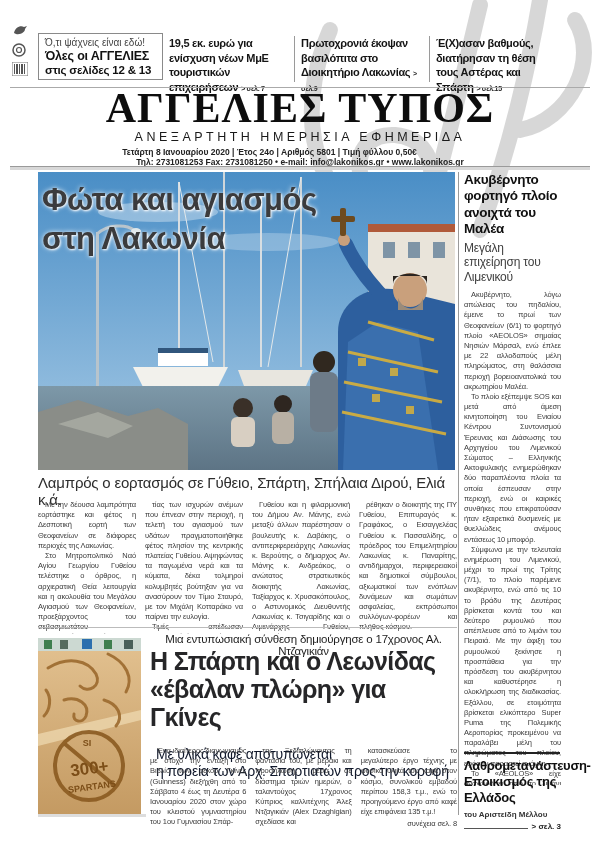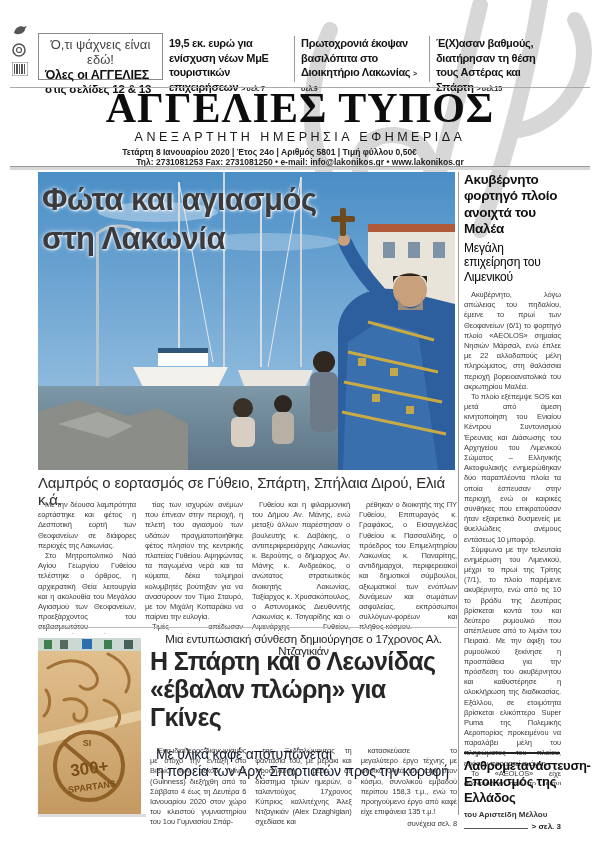--- a/index.html
+++ b/index.html
@@ -6,21 +6,21 @@
   .page{position:relative;width:600px;height:849px;background:#ffffff;overflow:hidden;
         font-family:"Liberation Sans","DejaVu Sans",sans-serif;color:#333;}
   
   .wm{position:absolute;top:0;right:0;z-index:0;pointer-events:none;}
   
   .marks{position:absolute;left:10px;top:22px;width:26px;z-index:2;}
   .marks svg{display:block;margin:0 0 5px 2px;}
   
   .adbox{position:absolute;left:38px;top:33px;width:125px;height:47px;border:1px solid #8a8a8a;
          background:#fff;z-index:2;padding:3px 6px;box-sizing:border-box;}
-  .adbox .l1{font-size:13px;color:#444;text-align:center;}
+  .adbox .l1{font-size:10px;color:#444;}
   .adbox .l2{font-size:12.5px;font-weight:bold;color:#111;margin-top:1px;letter-spacing:-0.2px;}
   .adbox .l3{font-size:11.5px;font-weight:bold;color:#111;margin-top:1px;letter-spacing:-0.2px;}
   .teaser{position:absolute;top:36px;z-index:2;font-size:11px;font-weight:bold;color:#141414;
           line-height:1.32;letter-spacing:-0.3px;}
   .teaser .ref{font-size:7px;font-weight:bold;color:#222;}
   .vdiv{position:absolute;top:36px;height:46px;width:1px;background:#9a9a9a;z-index:2;}
   .hrule{position:absolute;left:10px;width:580px;height:1px;background:#aaa;z-index:2;}
   
   .mast-title{position:absolute;left:0;top:84px;width:600px;text-align:center;z-index:2;
       font-family:"Liberation Serif","DejaVu Serif",serif;font-weight:bold;font-size:42px;
@@ -43,21 +43,21 @@
       font-weight:500;color:#2d2d2d;letter-spacing:-0.2px;}
   .leadcols{position:absolute;left:38px;top:500px;width:419px;height:134px;z-index:2;
       display:flex;gap:9px;overflow:hidden;}
   .col{flex:1;font-size:7.5px;line-height:1.36;text-align:justify;color:#3a3a3a;letter-spacing:-0.1px;}
   .col p{margin:0;text-indent:7px;}
   .contin{display:block;text-align:right;font-size:7.5px;color:#3a3a3a;margin-top:2px;}
   
   .vsep{position:absolute;left:458px;top:172px;width:1px;height:643px;background:#9a9a9a;z-index:2;}
   .sidecol{position:absolute;left:464px;top:172px;width:97px;z-index:2;}
   .side-title{font-size:13.5px;font-weight:bold;color:#101010;line-height:1.22;letter-spacing:-0.3px;}
-  .side-sub{font-size:12px;color:#000000;line-height:1.2;margin-top:3px;letter-spacing:-0.2px;}
+  .side-sub{font-size:12px;color:#404040;line-height:1.2;margin-top:3px;letter-spacing:-0.2px;}
   .side-body{margin-top:6px;height:495px;overflow:hidden;font-size:7.5px;line-height:1.36;
       text-align:justify;color:#3a3a3a;letter-spacing:-0.1px;}
   .side-body p{margin:0;text-indent:7px;}
   .sidesep{position:absolute;left:464px;top:752px;width:96px;height:2px;background:#222;z-index:2;}
   .sideteaser{position:absolute;left:464px;top:758px;width:97px;z-index:2;}
   .st-title{font-size:13px;font-weight:bold;color:#0f0f0f;line-height:1.22;letter-spacing:-0.3px;}
   .st-author{font-size:8px;font-weight:bold;color:#333;margin-top:4px;}
   .st-refrow{display:flex;align-items:flex-end;margin-top:3px;}
   .st-refline{flex:1;border-bottom:1px solid #555;margin-bottom:2px;}
   .st-ref{font-size:8px;font-weight:bold;color:#222;margin-left:3px;}

